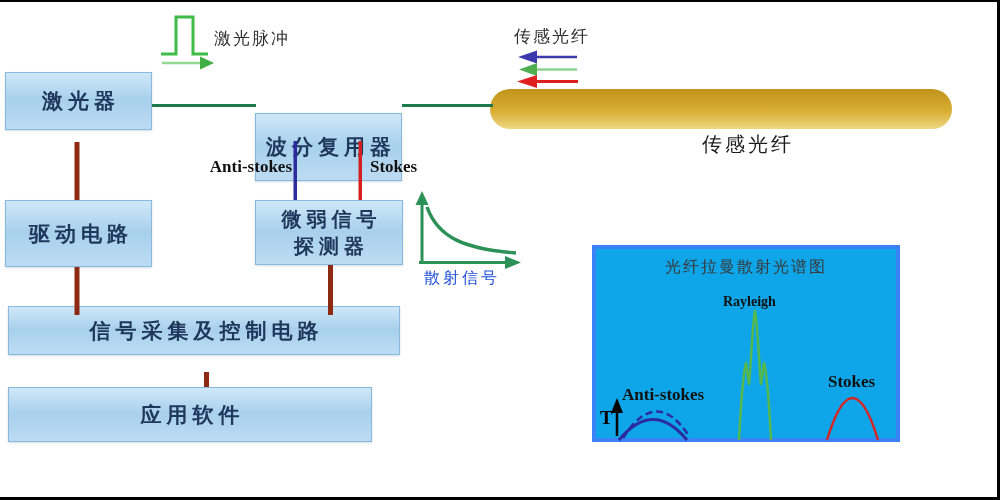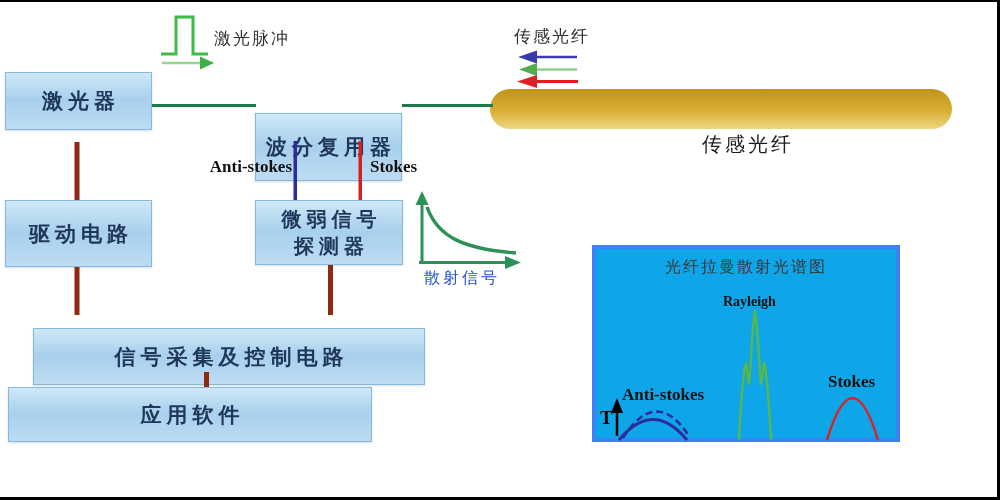--- a/index.html
+++ b/index.html
@@ -18,21 +18,21 @@
     border:1px solid #8ab8dc;
     display:flex;align-items:center;justify-content:center;flex-direction:column;
     color:#20375c;font-weight:bold;font-size:21px;letter-spacing:5px;
     box-shadow:0 1px 2px rgba(120,160,190,.35);
     box-sizing:border-box;text-indent:5px;
   }
   .box-laser{left:5px;top:72px;width:147px;height:58px;}
   .box-wdm{left:255px;top:73px;width:147px;height:68px;margin-top:40px;}
   .box-driver{left:5px;top:200px;width:147px;height:67px;}
   .box-detector{left:255px;top:200px;width:148px;height:65px;font-size:20px;line-height:27px;}
-  .box-daq{left:8px;top:328px;width:392px;height:57px;margin-left:25px;}
+  .box-daq{left:8px;top:306px;width:392px;height:49px;}
   .box-software{left:8px;top:387px;width:364px;height:55px;}
 
   .fiber{
     position:absolute;left:490px;top:89px;width:462px;height:40px;border-radius:20px;
     background:linear-gradient(180deg,#c1931b 0%,#d8ae33 55%,#eed781 100%);
   }
 
   .lbl{position:absolute;color:#2e2e2e;white-space:nowrap;}
   .lbl-cn{font-size:17px;letter-spacing:2px;}
   .lbl-en{font-weight:bold;font-size:17px;color:#111;}

